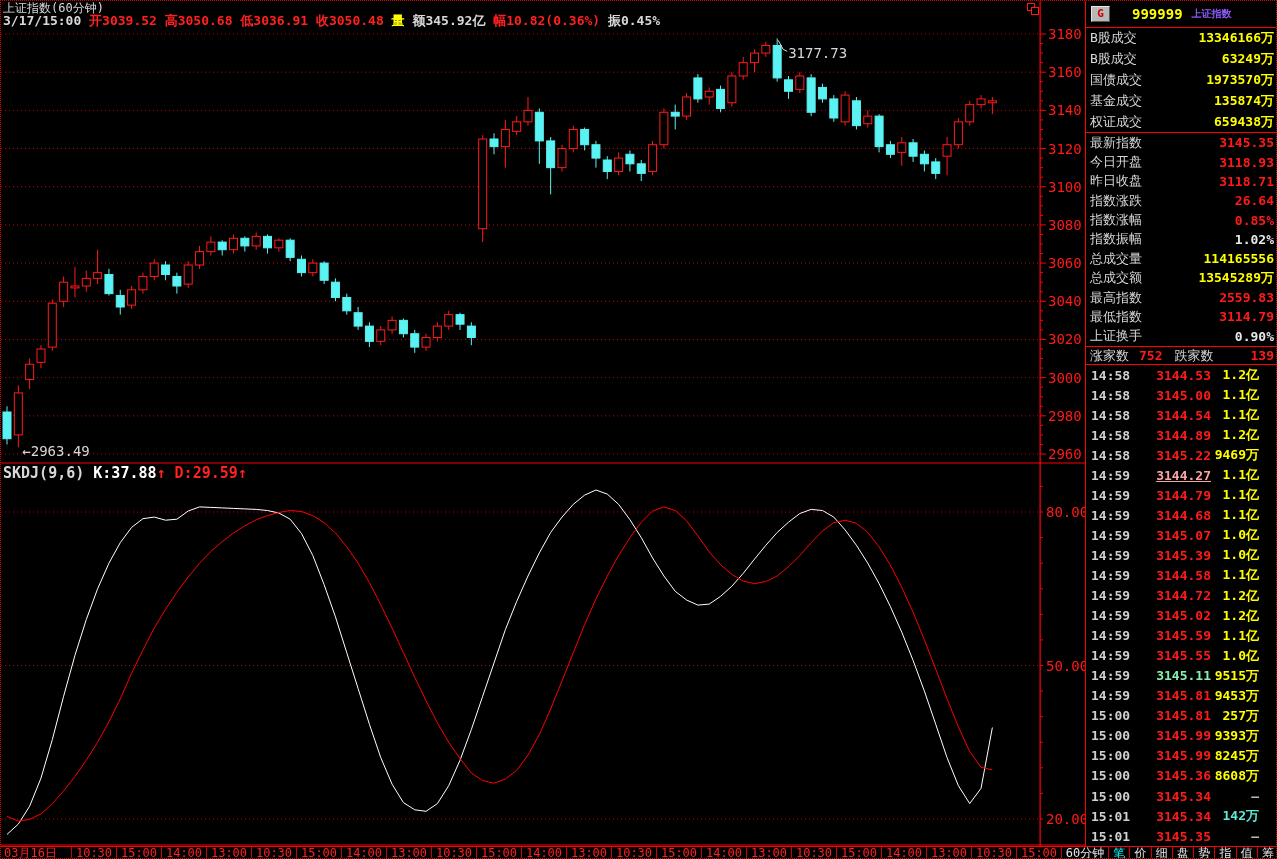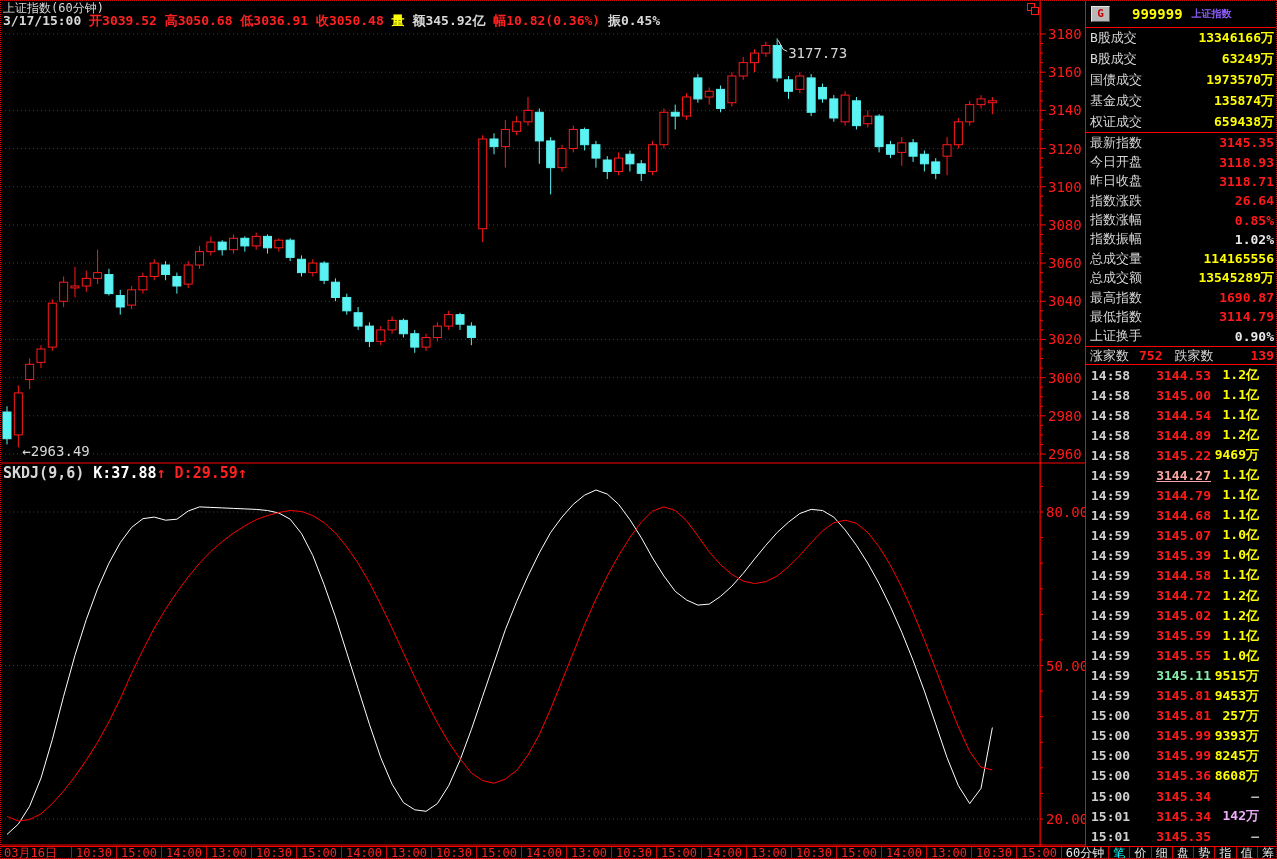--- a/index.html
+++ b/index.html
@@ -402,21 +402,21 @@
         <div class="rp-row">
           <span class="lbl" style="color: rgb(216, 216, 216);">总成交量</span>
           <span class="val" style="color: rgb(255, 255, 0);">114165556</span>
         </div>
         <div class="rp-row">
           <span class="lbl" style="color: rgb(216, 216, 216);">总成交额</span>
           <span class="val" style="color: rgb(255, 255, 0);">13545289万</span>
         </div>
         <div class="rp-row">
           <span class="lbl" style="color: rgb(216, 216, 216);">最高指数</span>
-          <span class="val" style="color: rgb(255, 26, 26);">1690.87</span>
+          <span class="val" style="color: rgb(255, 26, 26);">2559.83</span>
         </div>
         <div class="rp-row">
           <span class="lbl" style="color: rgb(216, 216, 216);">最低指数</span>
           <span class="val" style="color: rgb(255, 26, 26);">3114.79</span>
         </div>
         <div class="rp-row">
           <span class="lbl" style="color: rgb(216, 216, 216);">上证换手</span>
           <span class="val" style="color: rgb(232, 232, 232);">0.90%</span>
         </div>
       </div>
@@ -533,21 +533,21 @@
           <span class="tick-amt" style="color: rgb(255, 255, 0);">8608万</span>
         </div>
         <div class="tick-row">
           <span class="tick-time" style="color: rgb(208, 208, 208);">15:00</span>
           <span class="tick-price" style="color: rgb(255, 26, 26);">3145.34</span>
           <span class="tick-amt" style="color: rgb(184, 184, 184);">—</span>
         </div>
         <div class="tick-row">
           <span class="tick-time" style="color: rgb(208, 208, 208);">15:01</span>
           <span class="tick-price" style="color: rgb(255, 26, 26);">3145.34</span>
-          <span class="tick-amt" style="color: #f0abfc;">142万</span>
+          <span class="tick-amt" style="color: #5eead4;">142万</span>
         </div>
         <div class="tick-row">
           <span class="tick-time" style="color: rgb(208, 208, 208);">15:01</span>
           <span class="tick-price" style="color: rgb(255, 26, 26);">3145.35</span>
           <span class="tick-amt" style="color: rgb(184, 184, 184);">—</span>
         </div>
       </div>
   </div>
 
   <div class="abs bb" id="bottom-bar">

